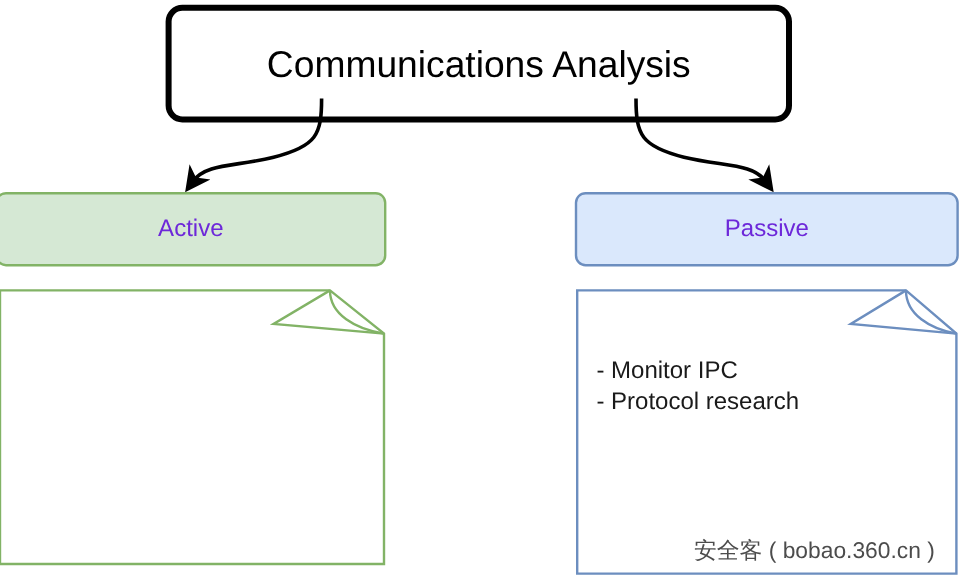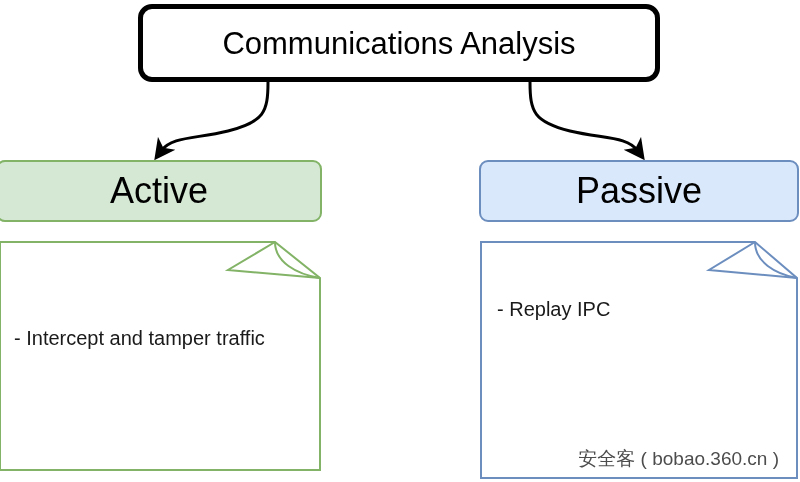--- a/index.html
+++ b/index.html
@@ -19,21 +19,21 @@
     background: #ffffff;
     overflow: hidden;
   }
 
   
   .root-node {
     position: absolute;
     left: 138px;
     top: 4px;
     width: 522px;
-    height: 78px;
+    height: 98px;
     box-sizing: border-box;
     background: #ffffff;
     border: 5px solid #000000;
     border-radius: 14px;
     display: flex;
     align-items: center;
     justify-content: center;
   }
   .root-node-label {
     font-size: 31px;
@@ -49,23 +49,23 @@
     box-sizing: border-box;
     height: 62px;
     border-width: 2px;
     border-style: solid;
     border-radius: 9px;
     display: flex;
     align-items: center;
     justify-content: center;
   }
   .cat-box-label {
-    font-size: 36px;
+    font-size: 20px;
     line-height: 1;
-    color: #000000;
+    color: #6d28d9;
     white-space: nowrap;
   }
   #cat-active {
     left: -4px;
     top: 160px;
     width: 326px;
     background: #d5e8d4;
     border-color: #82b366;
   }
   #cat-passive {
@@ -167,33 +167,33 @@
 
   <div class="note-card" id="note-active">
     <svg width="326" height="232" viewBox="0 0 326 232">
 
       <path d="M 4 2 L 279 2 L 324 38 L 324 230 L 4 230 Z" fill="#ffffff" stroke="#82b366" stroke-width="2"></path>
 
       <path d="M 279 2 C 279 22, 300 34, 324 38" fill="none" stroke="#82b366" stroke-width="2"></path>
       <path d="M 279 2 L 232 30 L 324 38" fill="none" stroke="#82b366" stroke-width="2"></path>
     </svg>
     <div class="note-text">
-      <div class="note-line">- Intercept and tamper traffic</div>
     </div>
   </div>
 
   <div class="cat-box" id="cat-passive">
     <span class="cat-box-label">Passive</span>
   </div>
 
   <div class="note-card" id="note-passive">
     <svg width="320" height="240" viewBox="0 0 320 240">
       <path d="M 2 2 L 276 2 L 318 38 L 318 238 L 2 238 Z" fill="#ffffff" stroke="#6c8ebf" stroke-width="2"></path>
       <path d="M 276 2 C 276 22, 296 34, 318 38" fill="none" stroke="#6c8ebf" stroke-width="2"></path>
       <path d="M 276 2 L 230 30 L 318 38" fill="none" stroke="#6c8ebf" stroke-width="2"></path>
     </svg>
     <div class="note-text">
-      <div class="note-line">- Replay IPC</div>
+      <div class="note-line">- Monitor IPC</div>
+      <div class="note-line">- Protocol research</div>
     </div>
     <div class="watermark">安全客 ( bobao.360.cn )</div>
   </div>
 
 </div>
 
 </body></html>

